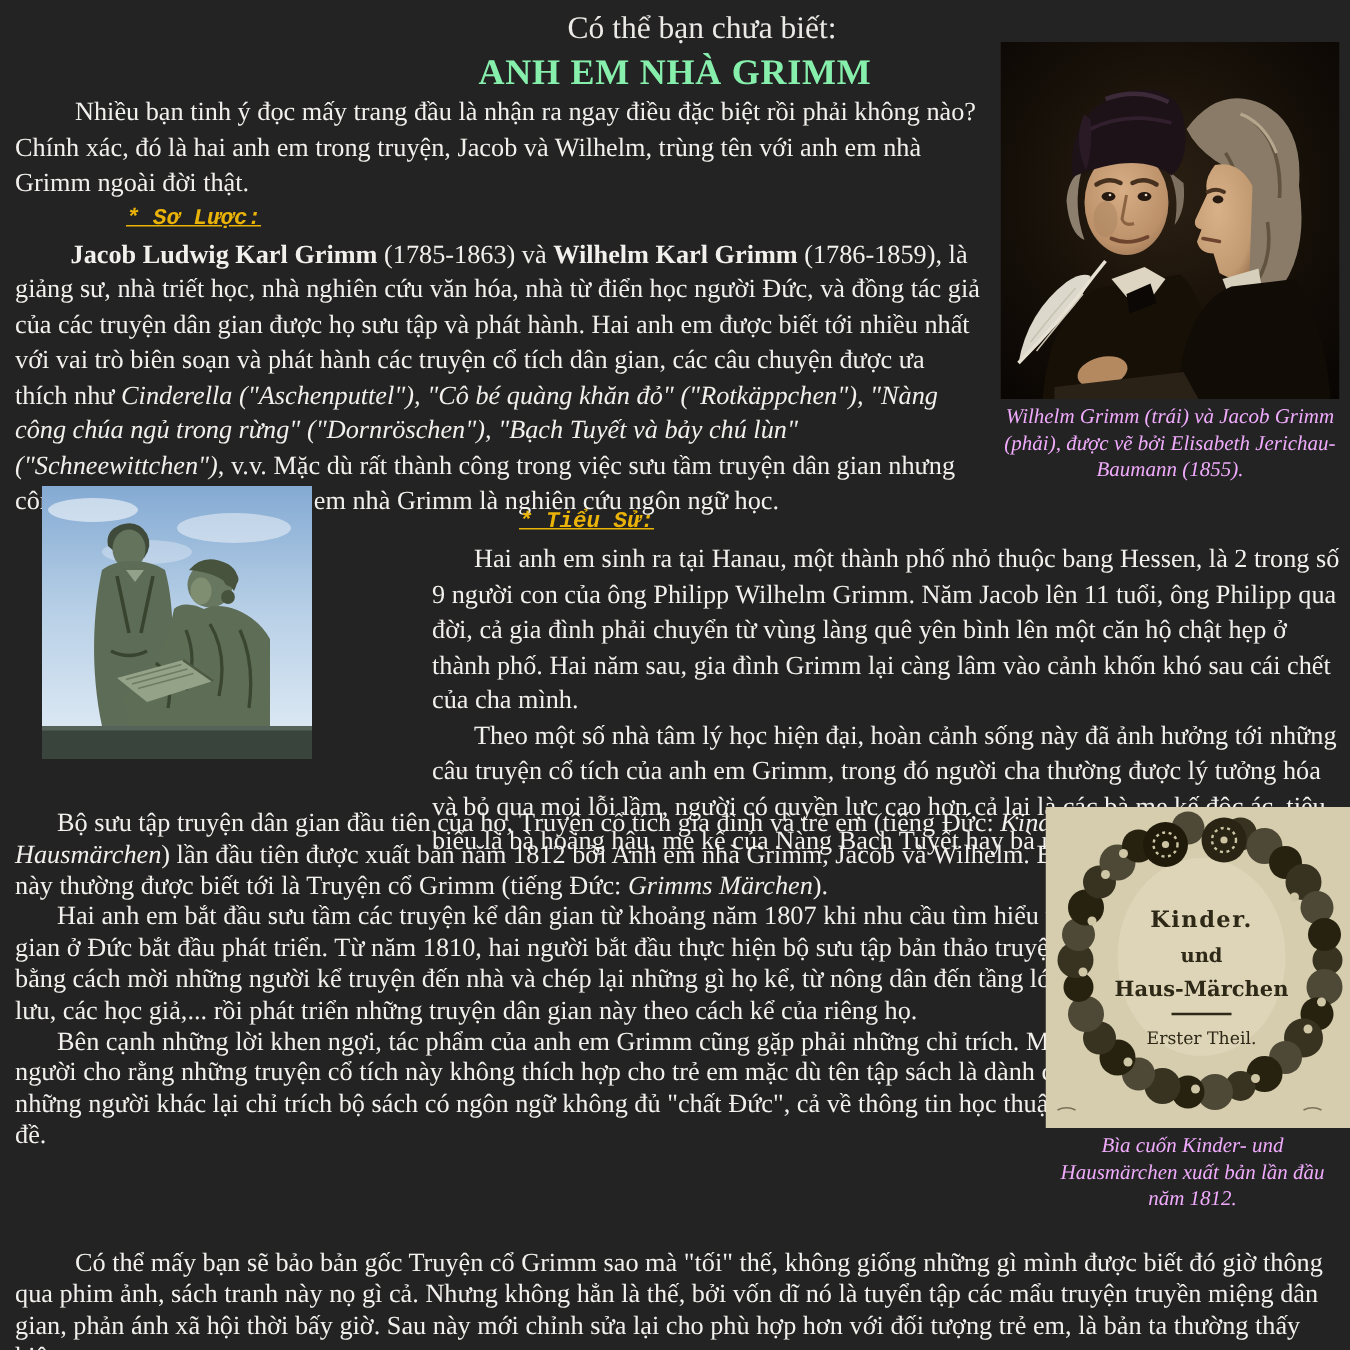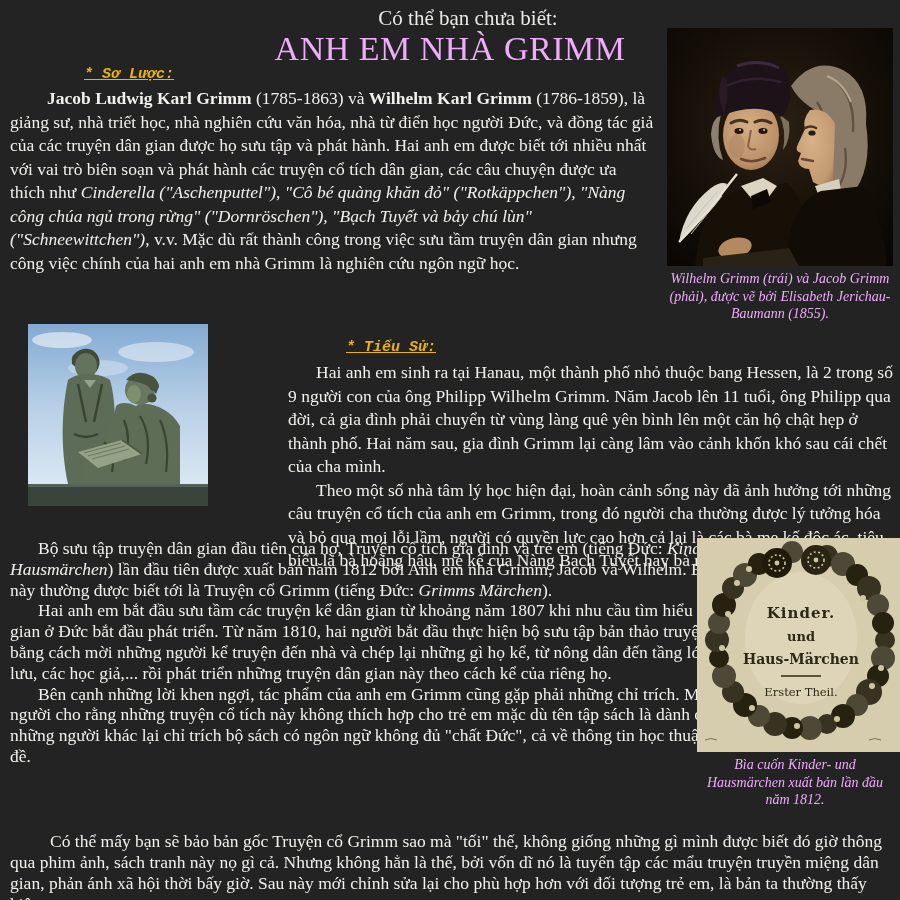--- a/index.html
+++ b/index.html
@@ -5,21 +5,21 @@
   html,body{margin:0;padding:0;background:#232323;}
   .page{
     position:relative;width:900px;height:900px;overflow:hidden;
     background:#232323;color:#f2f0ec;
     font-family:"Liberation Serif","DejaVu Serif",serif;
     -webkit-font-smoothing:antialiased;
   }
   
   .hdr-block{position:absolute;top:5px;left:0;width:100%;text-align:center;}
   .kicker{font-size:21px;line-height:26px;color:#eceae6;padding-left:36px;}
-  .main-title{font-size:34px;line-height:36px;letter-spacing:.5px;font-weight:normal;margin:0;color:#f0abfc;}
+  .main-title{font-size:24px;line-height:36px;letter-spacing:.5px;font-weight:bold;margin:0;color:#86efac;}
   
   .body-txt{font-size:17.5px;line-height:23.5px;text-align:left;}
   p{margin:0;}
   .sec-heading{
     font-size:15px;line-height:24px;font-weight:bold;font-style:italic;
     text-decoration:underline;margin:0;color:#eab308;font-family:Liberation Mono, monospace;
   }
   
   .sec-a{position:absolute;top:63px;left:10px;width:644px;}
   .intro-p{text-indent:40px;}
@@ -115,20 +115,21 @@
     </svg>
     <figcaption class="fig-caption">Wilhelm Grimm (trái) và Jacob Grimm (phải), được vẽ bởi Elisabeth Jerichau-Baumann (1855).</figcaption>
   </figure>
 
   <header class="hdr-block">
     <div class="kicker">Có thể bạn chưa biết:</div>
     <h1 class="main-title">ANH EM NHÀ GRIMM</h1>
   </header>
 
   <section class="sec-a body-txt">
+    <p class="intro-p">Nhiều bạn tinh ý đọc mấy trang đầu là nhận ra ngay điều đặc biệt rồi phải không nào? Chính xác, đó là hai anh em trong truyện, Jacob và Wilhelm, trùng tên với anh em nhà Grimm ngoài đời thật.</p>
     <h2 class="sec-heading">* Sơ Lược:</h2>
     <p class="soluoc-p"><span style="font-weight: bold;">Jacob Ludwig Karl Grimm</span><span> (1785-1863) và </span><span style="font-weight: bold;">Wilhelm Karl Grimm</span><span> (1786-1859), là giảng sư, nhà triết học, nhà nghiên cứu văn hóa, nhà từ điển học người Đức, và đồng tác giả của các truyện dân gian được họ sưu tập và phát hành. Hai anh em được biết tới nhiều nhất với vai trò biên soạn và phát hành các truyện cổ tích dân gian, các câu chuyện được ưa thích như </span><span style="font-style: italic;">Cinderella ("Aschenputtel"), "Cô bé quàng khăn đỏ" ("Rotkäppchen"), "Nàng công chúa ngủ trong rừng" ("Dornröschen"), "Bạch Tuyết và bảy chú lùn" ("Schneewittchen")</span><span>, v.v. Mặc dù rất thành công trong việc sưu tầm truyện dân gian nhưng công việc chính của hai anh em nhà Grimm là nghiên cứu ngôn ngữ học.</span></p>
   </section>
 
   <section class="sec-b body-txt">
     <figure class="fig-statue">
       <svg width="180" height="182" viewBox="0 0 180 182" xmlns="http://www.w3.org/2000/svg">
         <defs>
           <linearGradient id="sky" x1="0" y1="0" x2="0" y2="1">
             <stop offset="0%" stop-color="#84aad3"></stop>

